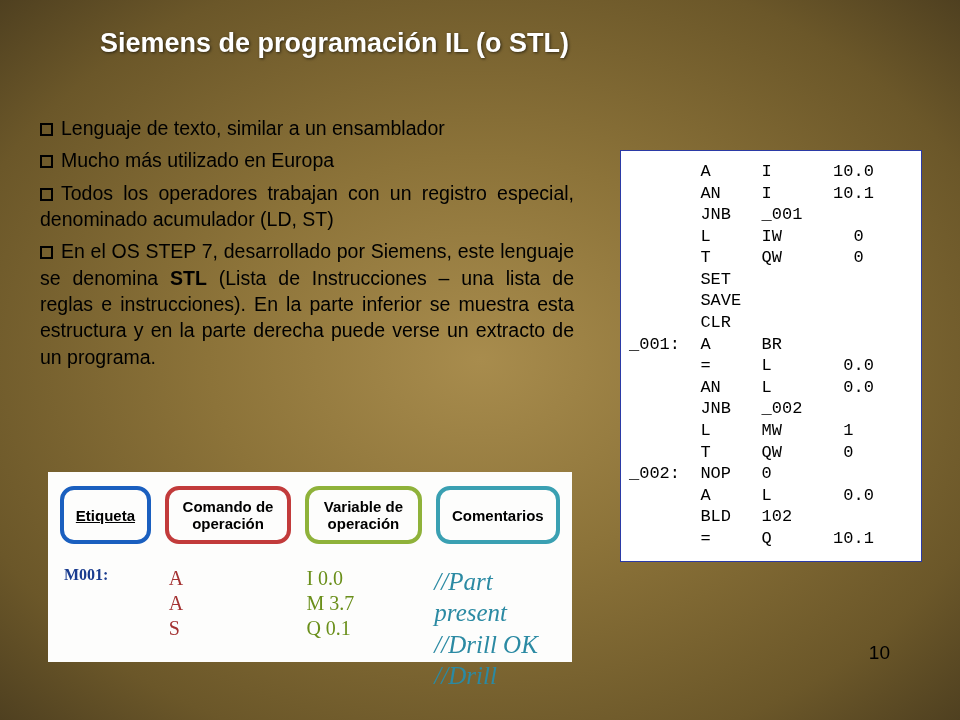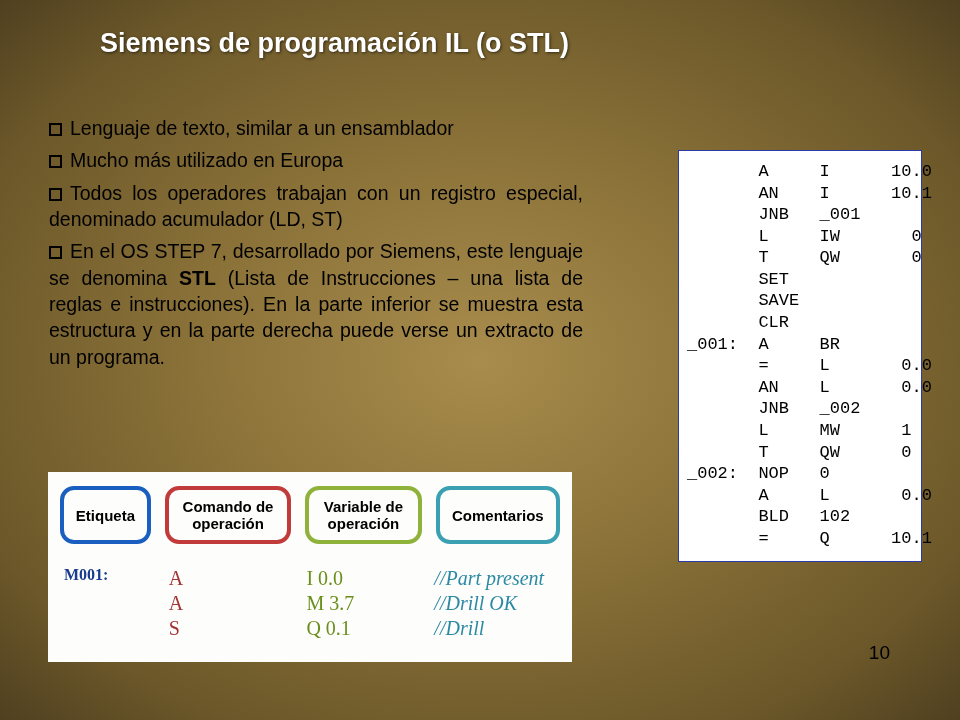--- a/index.html
+++ b/index.html
@@ -16,40 +16,40 @@
     top: 28px;
     left: 100px;
     font-size: 27px;
     font-weight: bold;
     color: #fff;
     text-shadow: 1px 1px 3px rgba(0,0,0,0.6);
   }
   .body-text {
     position: absolute;
     top: 115px;
-    left: 49px;
+    left: 40px;
     width: 534px;
     color: #000;
     font-size: 19.5px;
     line-height: 1.35;
   }
   .bullet-row { margin-bottom: 6px; text-align: justify; }
   .bullet-mark {
     display: inline-block;
     width: 13px; height: 13px;
     border: 2px solid #000;
     vertical-align: -1px;
     margin-right: 8px;
   }
   .bold { font-weight: bold; }
   .code-panel {
     position: absolute;
     top: 150px;
     right: 38px;
-    width: 244px;
+    width: 302px;
     background: #fff;
     border: 1.5px solid #2b3aa6;
     padding: 10px 12px 12px 8px;
     font-family: "Courier New", monospace;
     font-size: 17px;
     line-height: 1.27;
     color: #000;
   }
   .code-line { white-space: pre; }
   .page-num {
@@ -78,35 +78,35 @@
     display: flex;
     align-items: center;
     justify-content: center;
     font-weight: bold;
     font-size: 15px;
     text-align: center;
     padding: 4px 6px;
     height: 58px;
     color: #000;
   }
-  .hdr-blue { border-color: #1a5fbf; width: 92px; }
+  .hdr-blue { border-color: #1a5fbf; width: 92px; text-decoration: underline; }
   .hdr-red { border-color: #c23b3b; width: 128px; }
   .hdr-green { border-color: #8fb23a; width: 118px; }
   .hdr-teal { border-color: #3aa0b2; width: 126px; }
   .fig-rows {
     display: flex;
     margin-top: 22px;
     font-size: 18px;
     padding-left: 4px;
     gap: 12px;
   }
   .col-label { width: 96px; color: #1a3c8f; font-weight: bold; font-family: 'Times New Roman', serif; font-size: 16px; }
   .col-cmd { width: 130px; color: #a43232; font-family: 'Times New Roman', serif; font-size: 20px; line-height: 1.25; }
   .col-var { width: 120px; color: #6a8f1a; font-family: 'Times New Roman', serif; font-size: 20px; line-height: 1.25; }
-  .col-com { width: 130px; color: #2b8aa3; font-family: 'Times New Roman', serif; font-size: 20px; font-style: italic; line-height: 1.25; }
+  .col-com { width: 130px; color: #2b8aa3; font-family: 'Times New Roman', serif; font-size: 25px; font-style: italic; line-height: 1.25; }
 </style>
 </head>
 <body>
 
 <div class="title">Siemens de programación IL (o STL)</div>
 
 <div class="body-text">
   <div class="bullet-row"><span class="bullet-mark"></span><span>Lenguaje de texto, similar a un ensamblador</span></div>
   <div class="bullet-row"><span class="bullet-mark"></span><span>Mucho más utilizado en Europa</span></div>
   <div class="bullet-row"><span class="bullet-mark"></span><span>Todos los operadores trabajan con un registro especial, denominado acumulador (LD, ST)</span></div>

